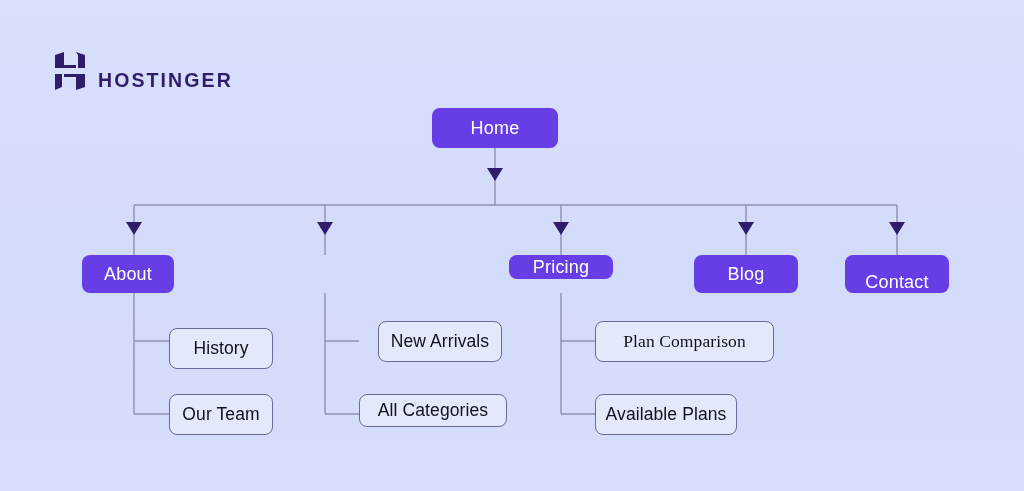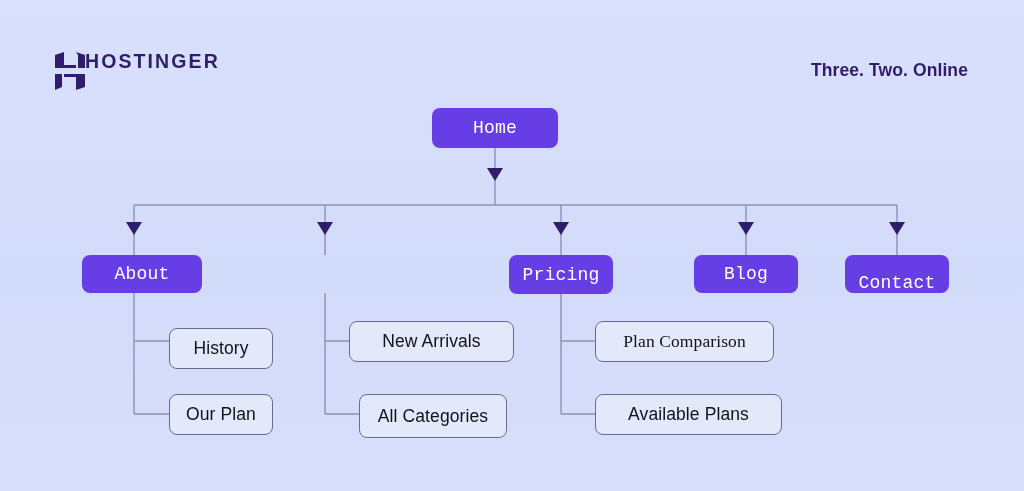--- a/index.html
+++ b/index.html
@@ -19,21 +19,22 @@
     height: 491px;
     background: linear-gradient(180deg, #d9e0fc 0%, #d3dbfa 55%, #d7defb 100%);
   }
 
   
   .brand {
     position: absolute;
     left: 55px;
     top: 52px;
     display: flex;
-    align-items: flex-start;
+    align-items: flex-end;
+    gap: 13px;
   }
   .brand-mark { width: 30px; height: 38px; display: block; }
   .brand-word {
     font-size: 19.5px;
     font-weight: bold;
     letter-spacing: 2.1px;
     color: #2f1c6a;
     line-height: 1;
   }
   .tagline {
@@ -64,21 +65,20 @@
     align-items: center;
     justify-content: center;
     white-space: nowrap;
   }
   .node.primary {
     background: #673de6;
     border-radius: 8px;
     color: #ffffff;
     font-size: 18px;
     letter-spacing: 0.2px;
-    font-family: Liberation Mono, monospace;
   }
   .node.leaf {
     background: #e4e8fb;
     border: 1px solid #6a6a96;
     border-radius: 8px;
     color: #12121a;
     font-size: 17.5px;
     letter-spacing: 0.1px;
   }
 </style>
@@ -92,21 +92,20 @@
       <svg class="brand-mark" viewBox="0 0 30 38" xmlns="http://www.w3.org/2000/svg">
         <path d="M0 3 L9 0 L9 13 L21 13 L21 16 L0 16 Z" fill="#2f1c6a"></path>
         <path d="M21 0 L30 3 L30 16 L23 16 L23 3 Z" fill="#2f1c6a"></path>
         <path d="M0 22 L7 22 L7 35 L0 38 Z" fill="#2f1c6a"></path>
         <path d="M9 22 L30 22 L30 35 L21 38 L21 25 L9 25 Z" fill="#2f1c6a"></path>
       </svg>
     </span>
     <span class="brand-word">HOSTINGER</span>
   </div>
 
-  <div class="tagline">Three. Two. Online</div>
 
   <svg id="wires" viewBox="0 0 1024 491" xmlns="http://www.w3.org/2000/svg">
     <g stroke="#8f8fb4" stroke-width="1.4" fill="none">
 
       <path d="M495 148 L495 205"></path>
 
       <path d="M134 205 L897 205"></path>
 
       <path d="M134 205 L134 255"></path>
       <path d="M325 205 L325 255"></path>
@@ -135,47 +134,47 @@
       <polygon points="553,222 569,222 561,235"></polygon>
       <polygon points="738,222 754,222 746,235"></polygon>
       <polygon points="889,222 905,222 897,235"></polygon>
     </g>
   </svg>
 
   <div class="node primary" style="left:432px; top:108px; width:126px; height:40px;">
     <span>Home</span>
   </div>
 
-  <div class="node primary" style="left:82px; top:255px; width:120px; height:38px;">
+  <div class="node primary" style="left:82px; top:255px; width:92px; height:38px;">
     <span>About</span>
   </div>
-  <div class="node primary" style="left:509px; top:255px; width:104px; height:39px;">
+  <div class="node primary" style="left:509px; top:255px; width:104px; height:24px;">
     <span>Pricing</span>
   </div>
   <div class="node primary" style="left:694px; top:255px; width:104px; height:38px;">
     <span>Blog</span>
   </div>
   <div class="node primary" style="left:845px; top:255px; width:104px; height:38px;align-items:flex-end;">
     <span>Contact</span>
   </div>
 
   <div class="node leaf" style="left:169px; top:328px; width:104px; height:41px;">
     <span>History</span>
   </div>
   <div class="node leaf" style="left:169px; top:394px; width:104px; height:41px;">
-    <span>Our Plan</span>
+    <span>Our Team</span>
   </div>
 
-  <div class="node leaf" style="left:349px; top:321px; width:165px; height:41px;">
+  <div class="node leaf" style="left:378px; top:321px; width:124px; height:41px;">
     <span>New Arrivals</span>
   </div>
-  <div class="node leaf" style="left:359px; top:394px; width:148px; height:44px;">
+  <div class="node leaf" style="left:359px; top:394px; width:148px; height:33px;">
     <span>All Categories</span>
   </div>
 
   <div class="node leaf" style="left:595px; top:321px; width:179px; height:41px;font-family:Liberation Serif, serif;">
     <span>Plan Comparison</span>
   </div>
-  <div class="node leaf" style="left:595px; top:394px; width:187px; height:41px;">
+  <div class="node leaf" style="left:595px; top:394px; width:142px; height:41px;">
     <span>Available Plans</span>
   </div>
 
 </div>
 
 </body></html>

